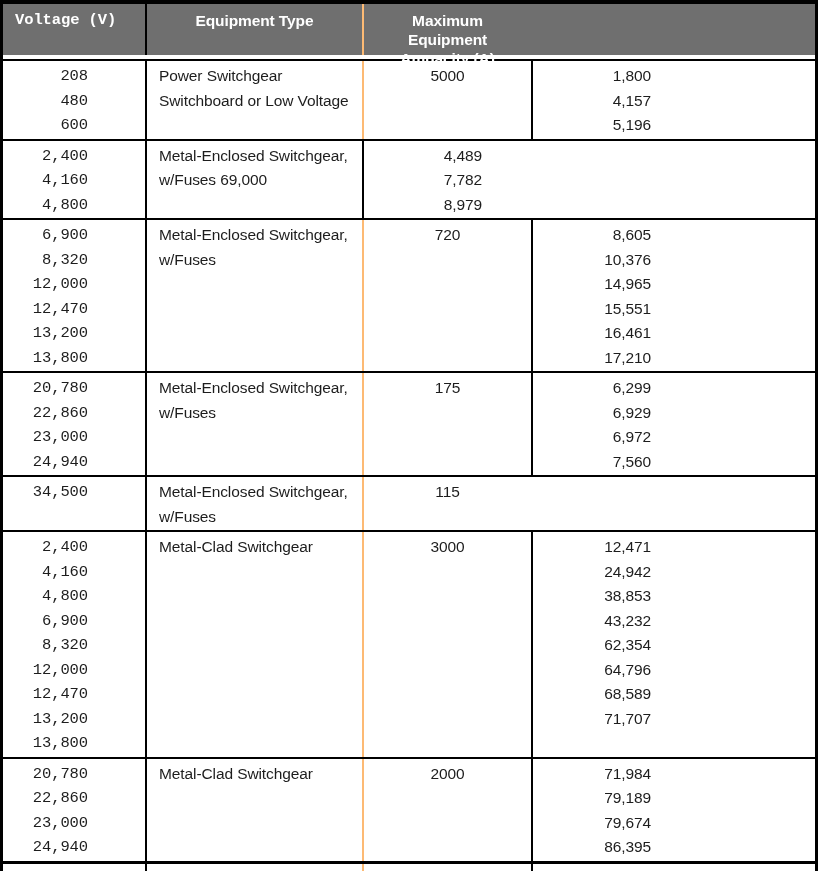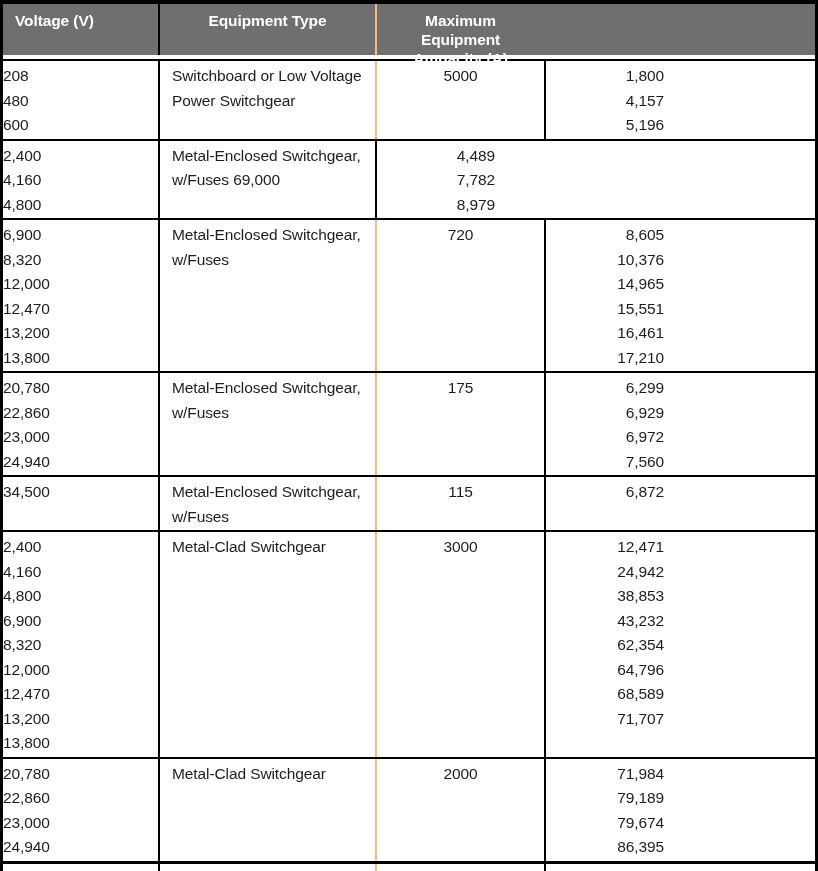--- a/index.html
+++ b/index.html
@@ -19,28 +19,28 @@
   .hc{
     box-sizing:border-box; padding-top:7px;
     color:#ffffff; font-weight:bold; font-size:15.5px; line-height:19px;
     text-align:center; letter-spacing:-0.1px;
   }
   .head-gap{ height:4px; background:#ffffff; }
   .tbody{ border-top:2px solid #000; }
   .group{ display:flex; }
   .group + .group{ border-top:2px solid #000; }
   .cell{ box-sizing:border-box; padding-top:3px; padding-bottom:1px; }
-  .c1{ width:155px; }
+  .c1{ width:142px;font-family:Liberation Mono, monospace; }
   .c2{ width:217px; border-left:2px solid #000; }
   .c3{ width:169px; border-left:2px solid #fdba74; }
   .c4{ width:205px; border-left:2px solid #000; }
   .hc.c1{ text-align:left; padding-left:12px; }
   .hc.c3{ padding-left:15px; padding-right:15px; }
   .line{ line-height:var(--lh); font-size:15.5px; letter-spacing:-0.1px; white-space:nowrap; }
-  .vcol .line{ text-align:left; padding-right:90px; }
+  .vcol .line{ text-align:right; padding-right:57px; }
   .ecol .line{ padding-left:12px; }
   .acol{ text-align:center; }
   .lcol .line{ text-align:right; padding-right:85px; }
   .stub{
     display:flex; height:8px;
     border-left:3px solid #000; border-right:3px solid #000;
     box-sizing:border-box;
   }
   .stub .cell{ padding:0; }
 </style>
@@ -56,22 +56,22 @@
     </div>
     <div class="head-gap"></div>
     <div class="tbody">
         <div class="group">
           <div class="cell c1 vcol">
             <div class="line num">208</div>
             <div class="line num">480</div>
             <div class="line num">600</div>
           </div>
           <div class="cell c2 ecol">
+            <div class="line">Power Switchgear</div>
             <div class="line">Switchboard or Low Voltage</div>
-            <div class="line">Power Switchgear</div>
           </div>
           <div class="cell c3 acol">
             <div class="line amp">5000</div>
           </div>
           <div class="cell c4 lcol">
             <div class="line num">1,800</div>
             <div class="line num">4,157</div>
             <div class="line num">5,196</div>
           </div>
         </div>
@@ -140,23 +140,20 @@
         <div class="group">
           <div class="cell c1 vcol">
             <div class="line num">34,500</div>
           </div>
           <div class="cell c2 ecol">
             <div class="line">Metal-Enclosed Switchgear,</div>
             <div class="line">w/Fuses</div>
           </div>
           <div class="cell c3 acol">
             <div class="line amp">115</div>
-          </div>
-          <div class="cell c4 lcol">
-            <div class="line num">6,872</div>
           </div>
         </div>
         <div class="group">
           <div class="cell c1 vcol">
             <div class="line num">2,400</div>
             <div class="line num">4,160</div>
             <div class="line num">4,800</div>
             <div class="line num">6,900</div>
             <div class="line num">8,320</div>
             <div class="line num">12,000</div>

